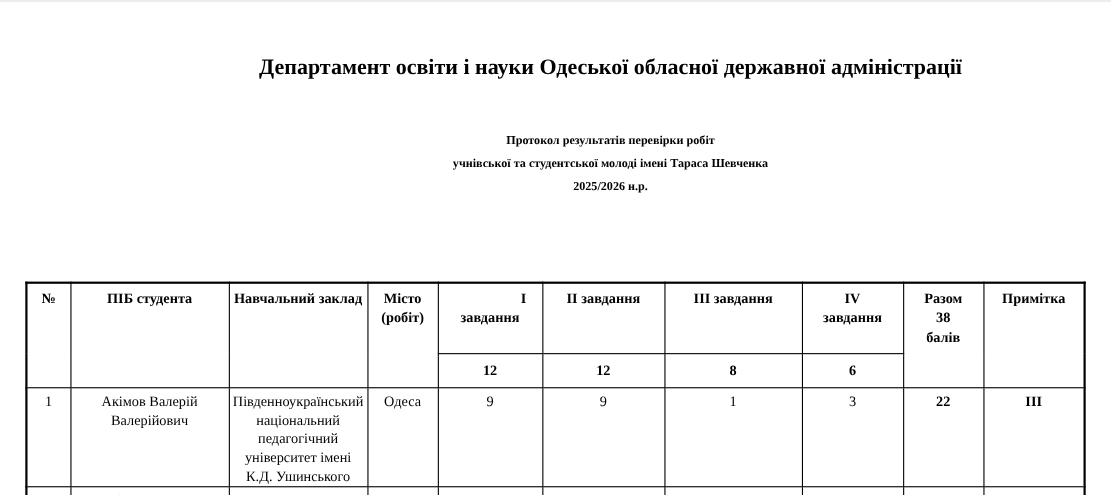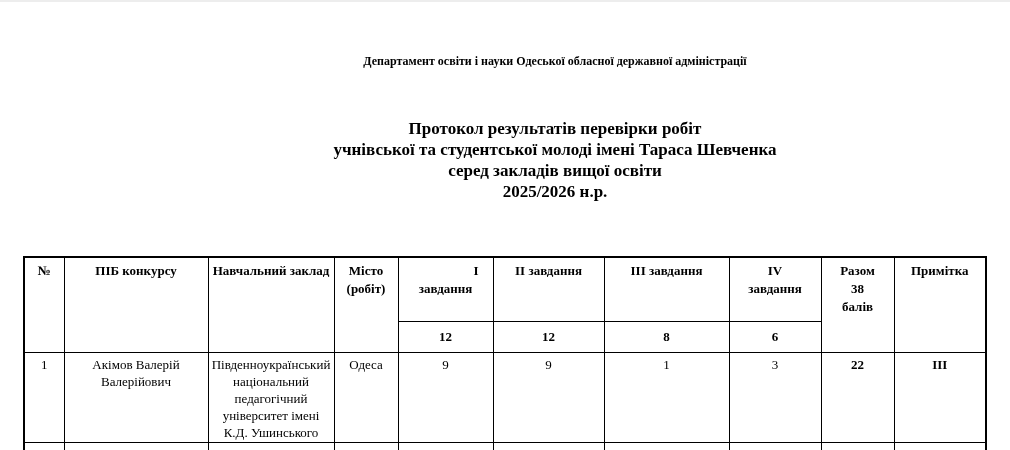--- a/index.html
+++ b/index.html
@@ -4,25 +4,25 @@
 <style>
   html,body{margin:0;padding:0;}
   body{
     width:1010px;height:450px;overflow:hidden;position:relative;
     background:#ffffff;color:#000;
     font-family:"Liberation Serif", serif;
   }
   .top-strip{position:absolute;left:0;top:0;width:1010px;height:2px;background:#ededed;}
   .doc-header{
     position:absolute;left:100px;top:50px;width:910px;
-    text-align:center;font-weight:bold;font-size:12px;line-height:22px;
+    text-align:center;font-weight:bold;font-size:20px;line-height:22px;
   }
   .doc-title{
     position:absolute;left:100px;top:118px;width:910px;
-    text-align:center;font-weight:bold;font-size:17px;line-height:21px;
+    text-align:center;font-weight:bold;font-size:11px;line-height:21px;
   }
   .blk{display:block;}
   .tbl-wrap{position:absolute;left:23px;top:256px;}
   table{
     border-collapse:collapse;table-layout:fixed;width:962px;
     border:2px solid #000;
   }
   th,td{
     border:1px solid #000;text-align:center;vertical-align:top;
     overflow:hidden;
@@ -42,21 +42,20 @@
 
 <div class="top-strip"></div>
 
 <div class="doc-header">
   <span class="blk">Департамент освіти і науки Одеської обласної державної адміністрації</span>
 </div>
 
 <div class="doc-title">
   <span class="blk">Протокол результатів перевірки робіт</span>
   <span class="blk">учнівської та студентської молоді імені Тараса Шевченка</span>
-  <span class="blk">серед закладів вищої освіти</span>
   <span class="blk">2025/2026 н.р.</span>
 </div>
 
 <div class="tbl-wrap">
 <table>
   <colgroup>
     <col style="width:40px">
         <col style="width:144px">
         <col style="width:126px">
     <col style="width:64px">
@@ -64,21 +63,21 @@
         <col style="width:111px">
     <col style="width:125px">
         <col style="width:92px">
         <col style="width:73px">
     <col style="width:92px">
   </colgroup>
 
   <tbody>
         <tr class="hdr1">
     <th rowspan="2">№</th>
-    <th rowspan="2">ПІБ конкурсу</th>
+    <th rowspan="2">ПІБ студента</th>
     <th rowspan="2">Навчальний заклад</th>
     <th rowspan="2">
       <span class="blk">Місто</span>
       <span class="blk">(робіт)</span>
     </th>
     <th>
       <span class="t1-line1">І</span>
       <span class="blk">завдання</span>
     </th>
     <th>ІІ завдання</th>

